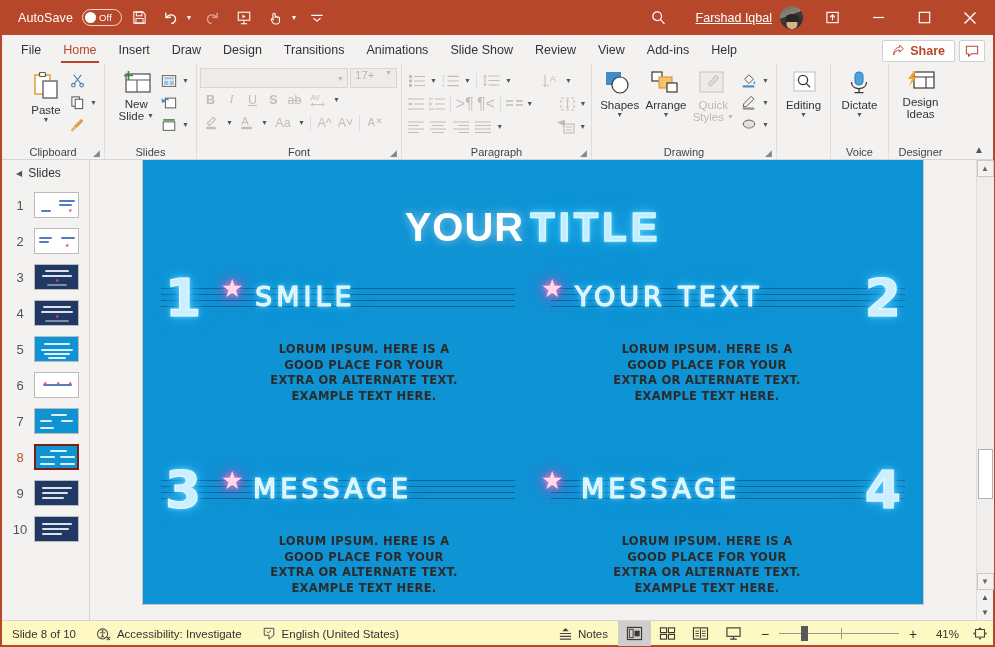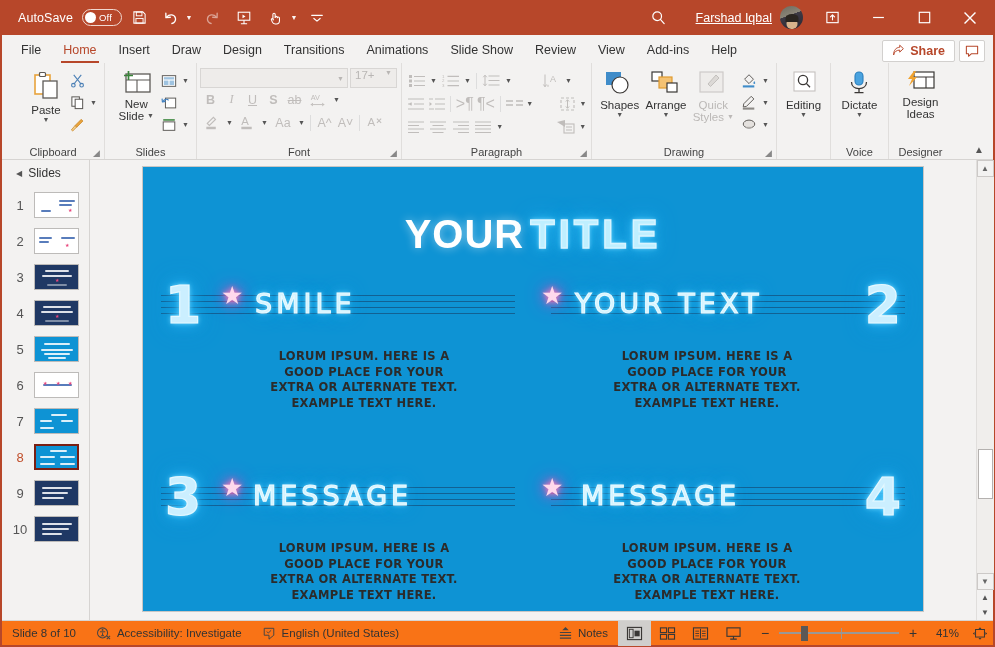--- a/index.html
+++ b/index.html
@@ -188,21 +188,21 @@
   .tl { position: absolute; background: rgba(255,255,255,.85); height: 1.5px; border-radius: 1px; }
   .tl.d { background: rgba(70,110,180,.9); }
   .tstar { position: absolute; color: #e8467c; font-size: 5px; line-height: 5px; }
 
   
   .canvaspane {
     flex: 1; display: flex; align-items: flex-start; justify-content: center;
     position: relative; overflow: hidden; background: #f3f2f1;
   }
   .slide {
-    width: 780px; height: 444px; background: #0e93d4; margin-top: 7px;
+    width: 780px; height: 444px; background: #0e93d4; 
     position: relative; overflow: hidden; box-shadow: 0 0 0 1px #c8c6c4;
   }
 
   .slide-title {
     position: absolute; left: 0; right: 0; top: 45px; text-align: center;
     font-size: 40px; font-weight: bold; letter-spacing: 1px; line-height: 44px;
   }
   .t-solid { color: #ffffff; text-shadow: 0 0 10px rgba(255,255,255,.5); }
   .t-neon {
     color: #bfefff; -webkit-text-stroke: 1.4px #d8f4ff; 
@@ -263,22 +263,22 @@
   .sb-track { flex: 1; width: 17px; background: #f0eeec; position: relative; }
   .sb-thumb {
     position: absolute; left: 1px; width: 15px; height: 50px; top: 272px;
     background: #fff; border: 1px solid #b4b1af;
   }
   .sb-mini { width: 17px; height: 15px; display:flex; align-items:center; justify-content:center;
              font-size: 8px; color: #555; }
 
   
   .statusbar {
-    height: 25px; background: #f97316; border-top: 1px solid #d6d4d2;
-    display: flex; align-items: center; flex: none; font-size: 11.5px; color: #333;
+    height: 25px; background: #fef9c3; border-top: 1px solid #d6d4d2;
+    display: flex; flex: none; font-size: 11.5px; color: #333;
   }
   .sb-item { display: flex; align-items: center; gap: 6px; padding: 0 10px; height: 25px; }
   .sb-right { margin-left: auto; display: flex; align-items: center; height: 25px; }
   .notes-btn { display: flex; align-items: center; gap: 5px; padding: 0 10px; height: 25px; }
   .view-btn {
     width: 33px; height: 25px; display: flex; align-items: center; justify-content: center;
     color: #444;
   }
   .view-btn.active { background: #d0cecc; }
   .zoom-wrap { display: flex; align-items: center; gap: 7px; padding: 0 8px; }

